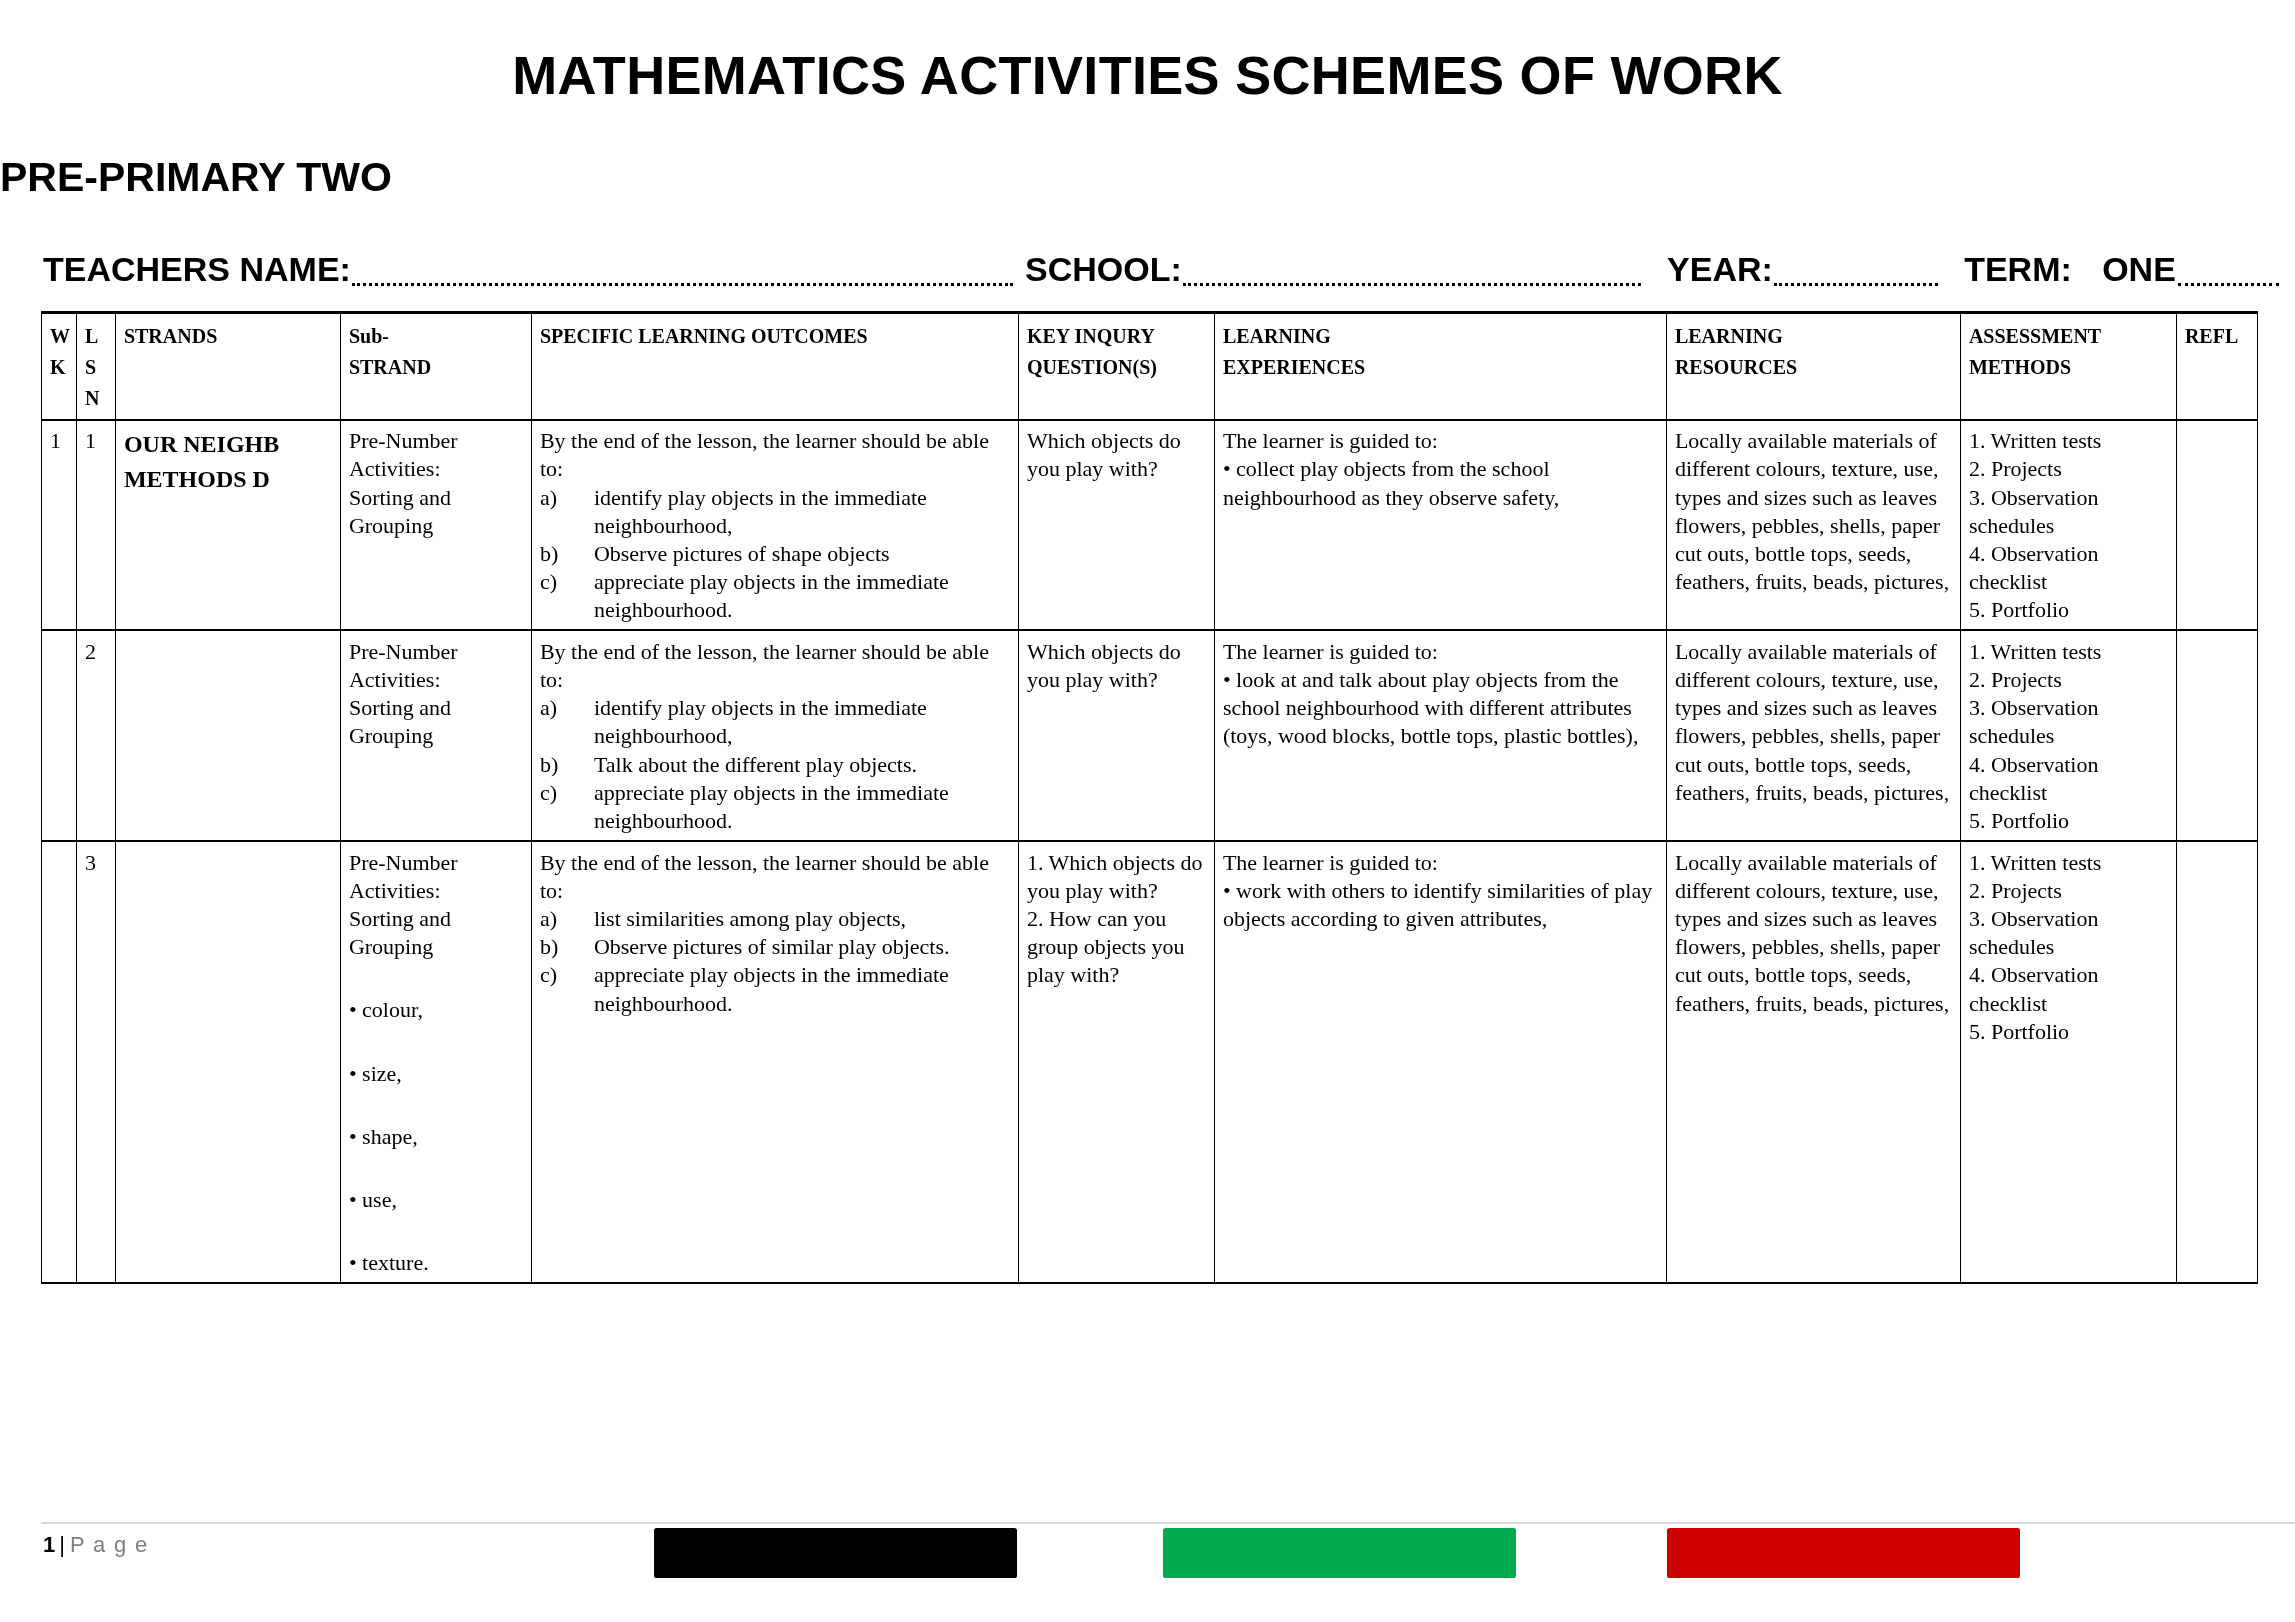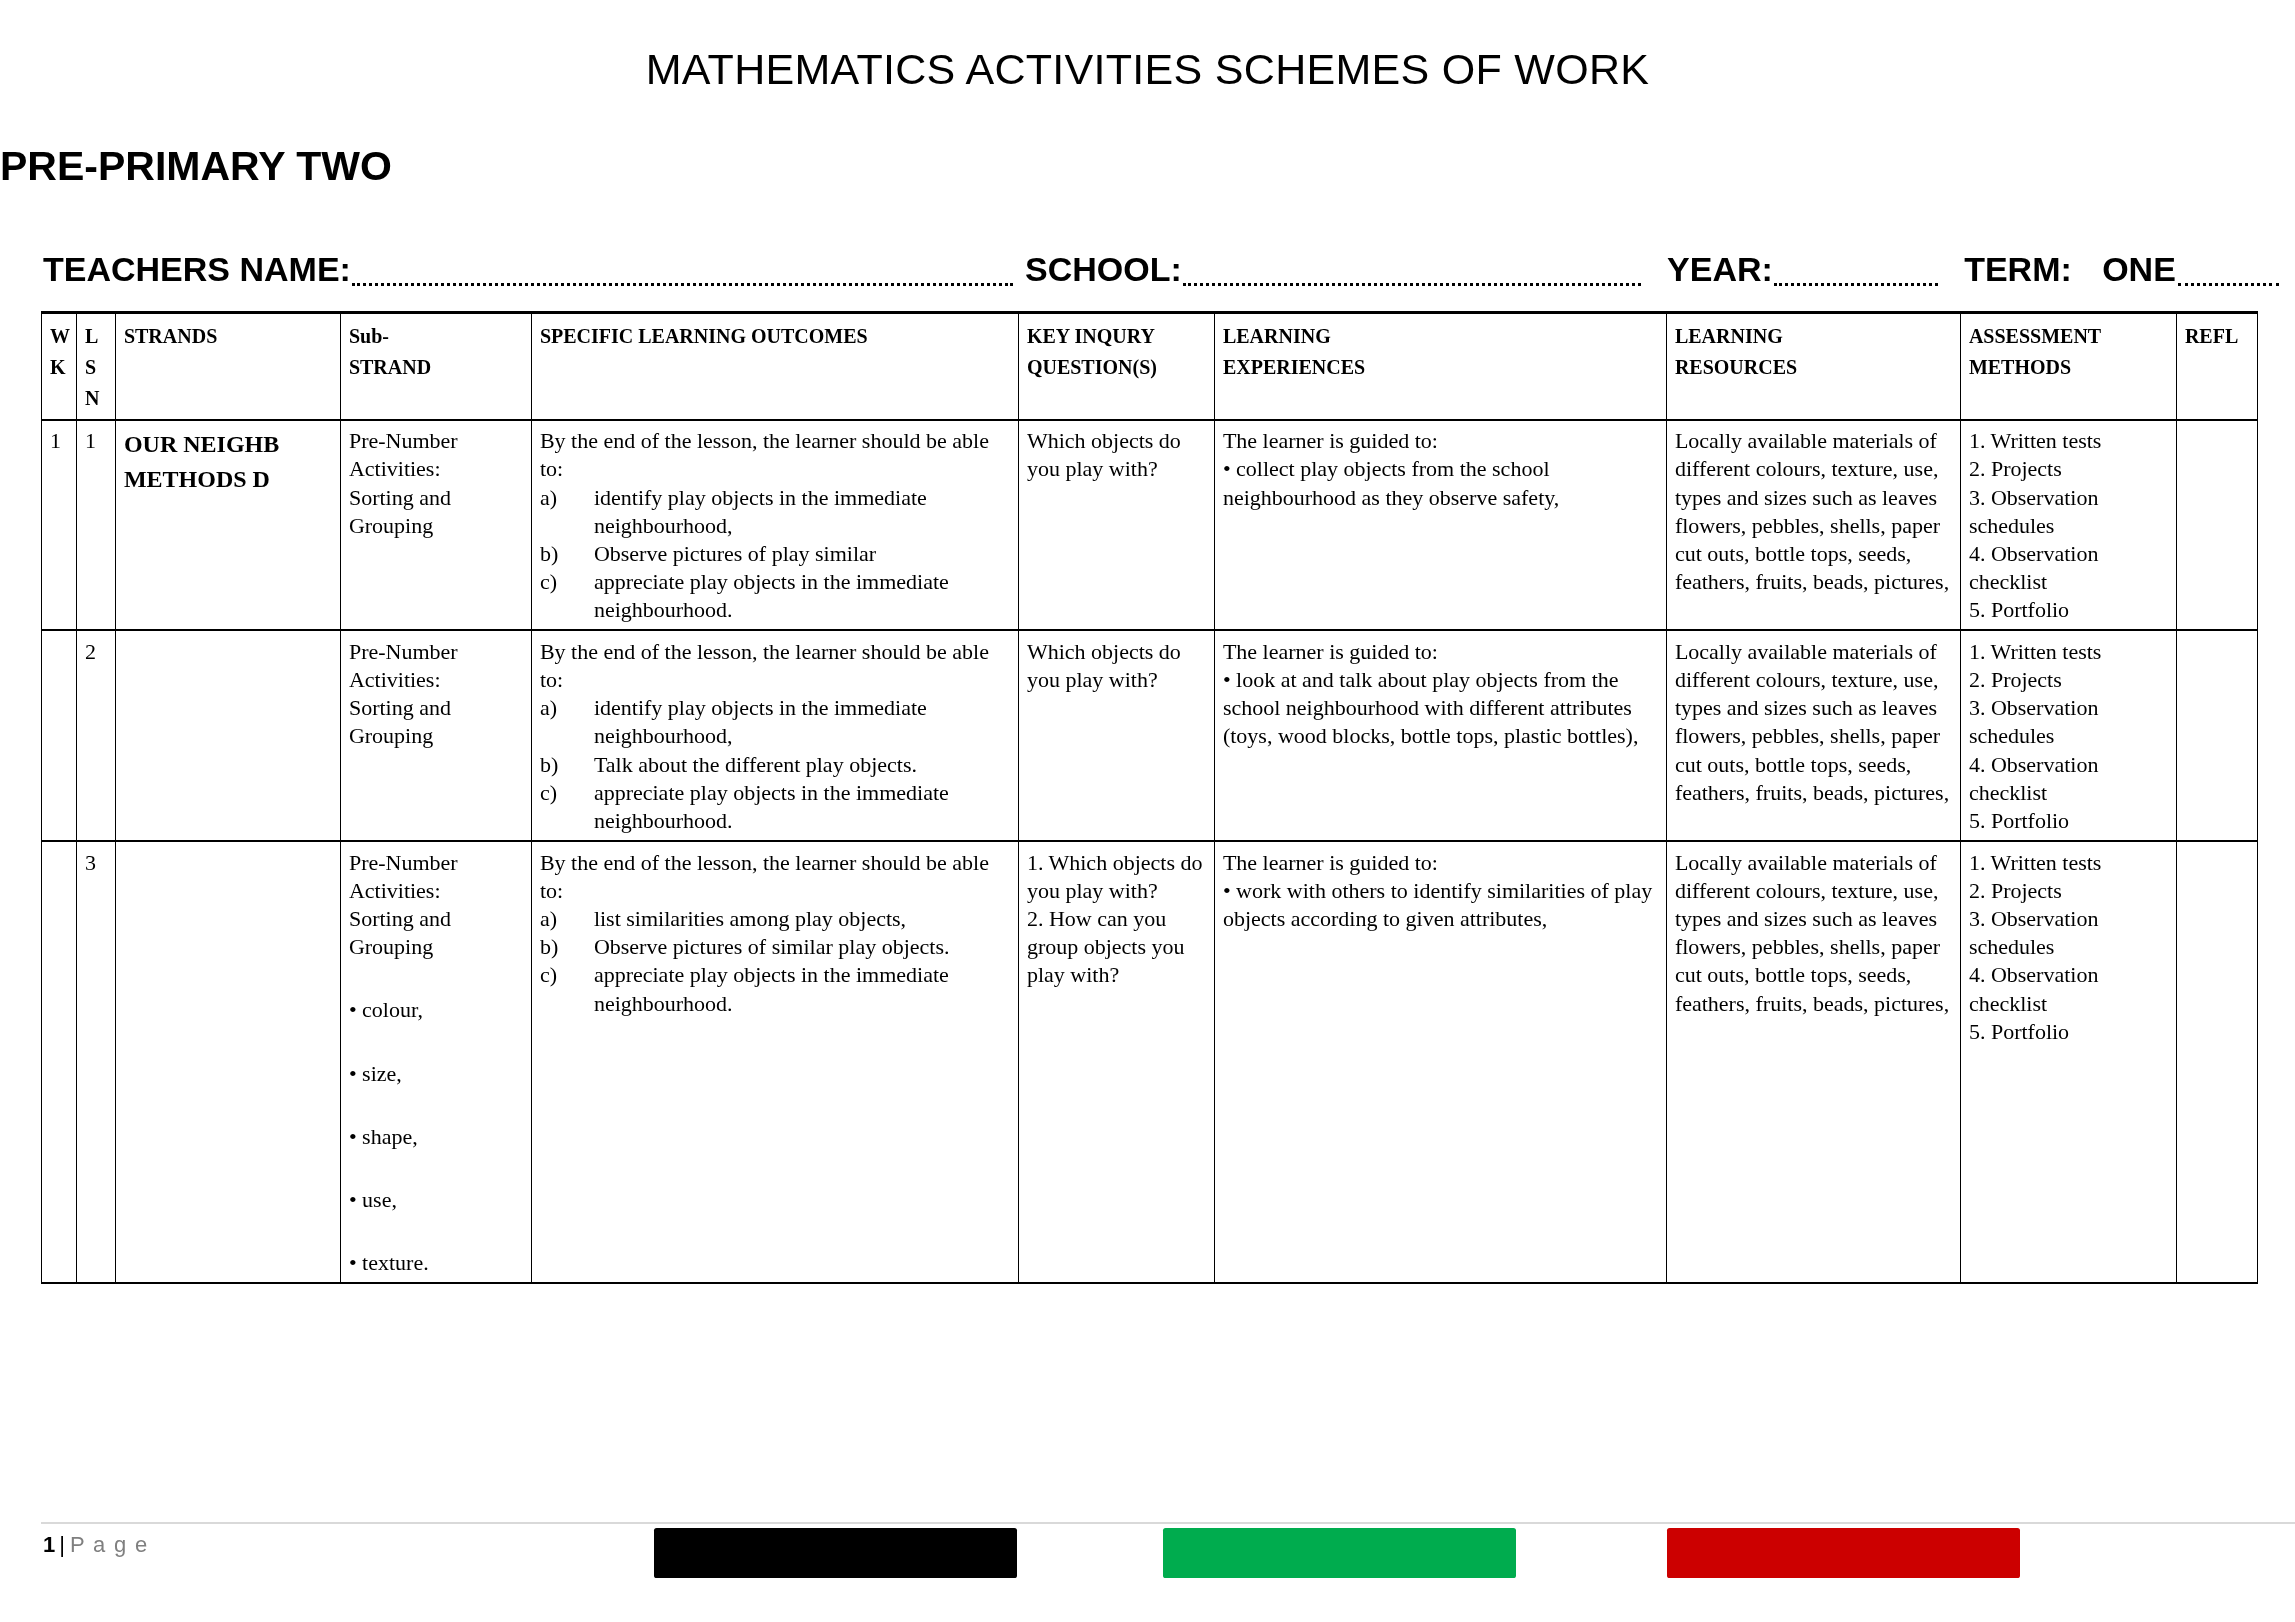--- a/index.html
+++ b/index.html
@@ -12,22 +12,22 @@
     font-family: "Liberation Serif", "DejaVu Serif", serif;
     color: #000000;
     position: relative;
     overflow: hidden;
   }
 
   
   .doc-title {
     text-align: center;
     font-family: "Liberation Sans", "DejaVu Sans", sans-serif;
-    font-weight: normal;
-    font-size: 43px;
+    font-weight: bold;
+    font-size: 54px;
     letter-spacing: 0.3px;
     margin: 0;
     padding-top: 48px;
     line-height: 1.0;
   }
   .doc-subtitle {
     font-family: "Liberation Sans", "DejaVu Sans", sans-serif;
     font-weight: bold;
     font-size: 41px;
     margin: 0;
@@ -275,21 +275,21 @@
         <td>
           <div>Pre-Number</div>
           <div>Activities:</div>
           <div>Sorting and</div>
           <div>Grouping</div>
         </td>
         <td>
           <div class="intro-line">By the end of the lesson, the learner should be able to:</div>
           <ul class="ol-alpha">
             <li><span class="marker">a)</span><span>identify play objects in the immediate neighbourhood,</span></li>
-            <li><span class="marker">b)</span><span>Observe pictures of play similar</span></li>
+            <li><span class="marker">b)</span><span>Observe pictures of shape objects</span></li>
             <li><span class="marker">c)</span><span>appreciate play objects in the immediate neighbourhood.</span></li>
           </ul>
         </td>
         <td>
           <div> Which objects do you play with?</div>
         </td>
         <td>
           <div class="intro-line">The learner is guided to:</div>
           <div>• collect play objects from the school neighbourhood as they observe safety,</div>
         </td>

